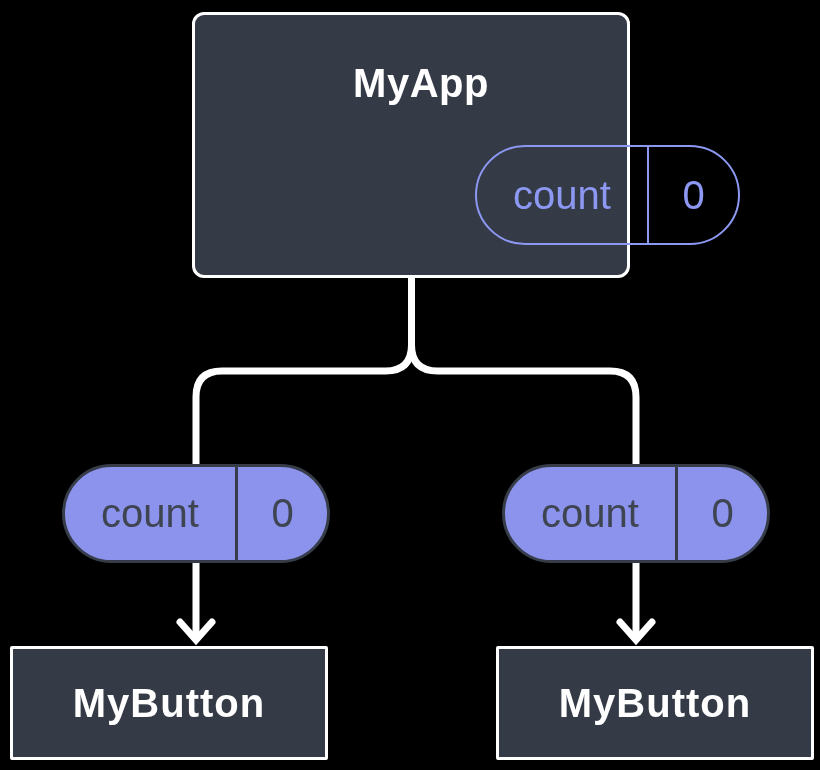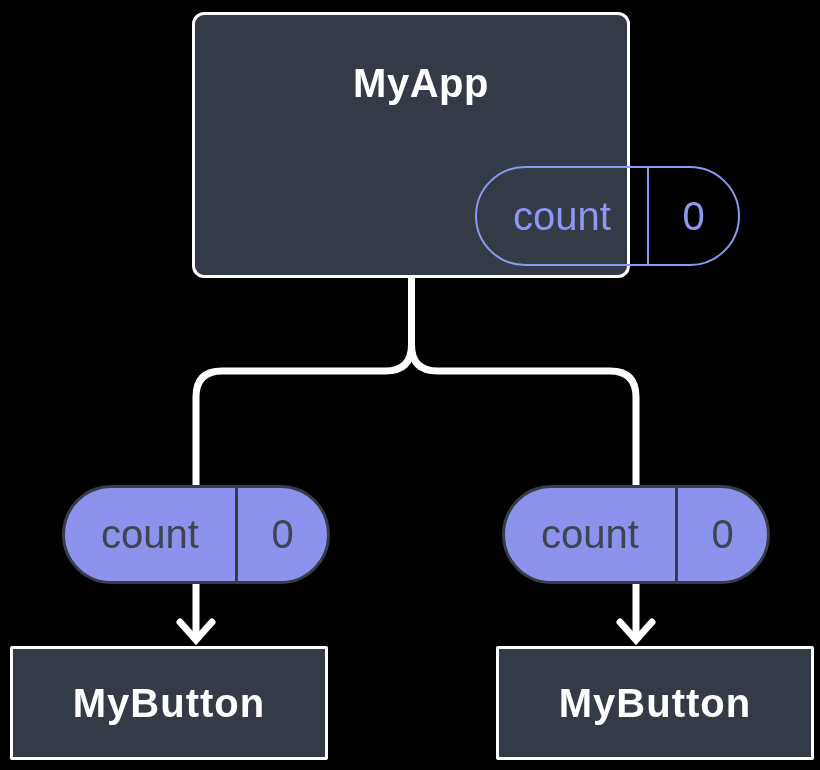--- a/index.html
+++ b/index.html
@@ -40,21 +40,20 @@
   }
   .node-root .node-title { top: 46px; }
   .pill {
     position: absolute;
     display: flex;
     align-items: stretch;
     box-sizing: border-box;
     border-radius: 52px;
     font-size: 40px;
     z-index: 2;
-    margin-top: 21px;
   }
   .pill-outline {
     left: 280px; top: 130px;
     width: 265px; height: 100px;
     border: 2px solid #8C98F2;
     color: #8C98F2;
     background: transparent;
   }
   .pill-outline .pill-name { border-right: 2px solid #8C98F2; }
   .pill-filled {

